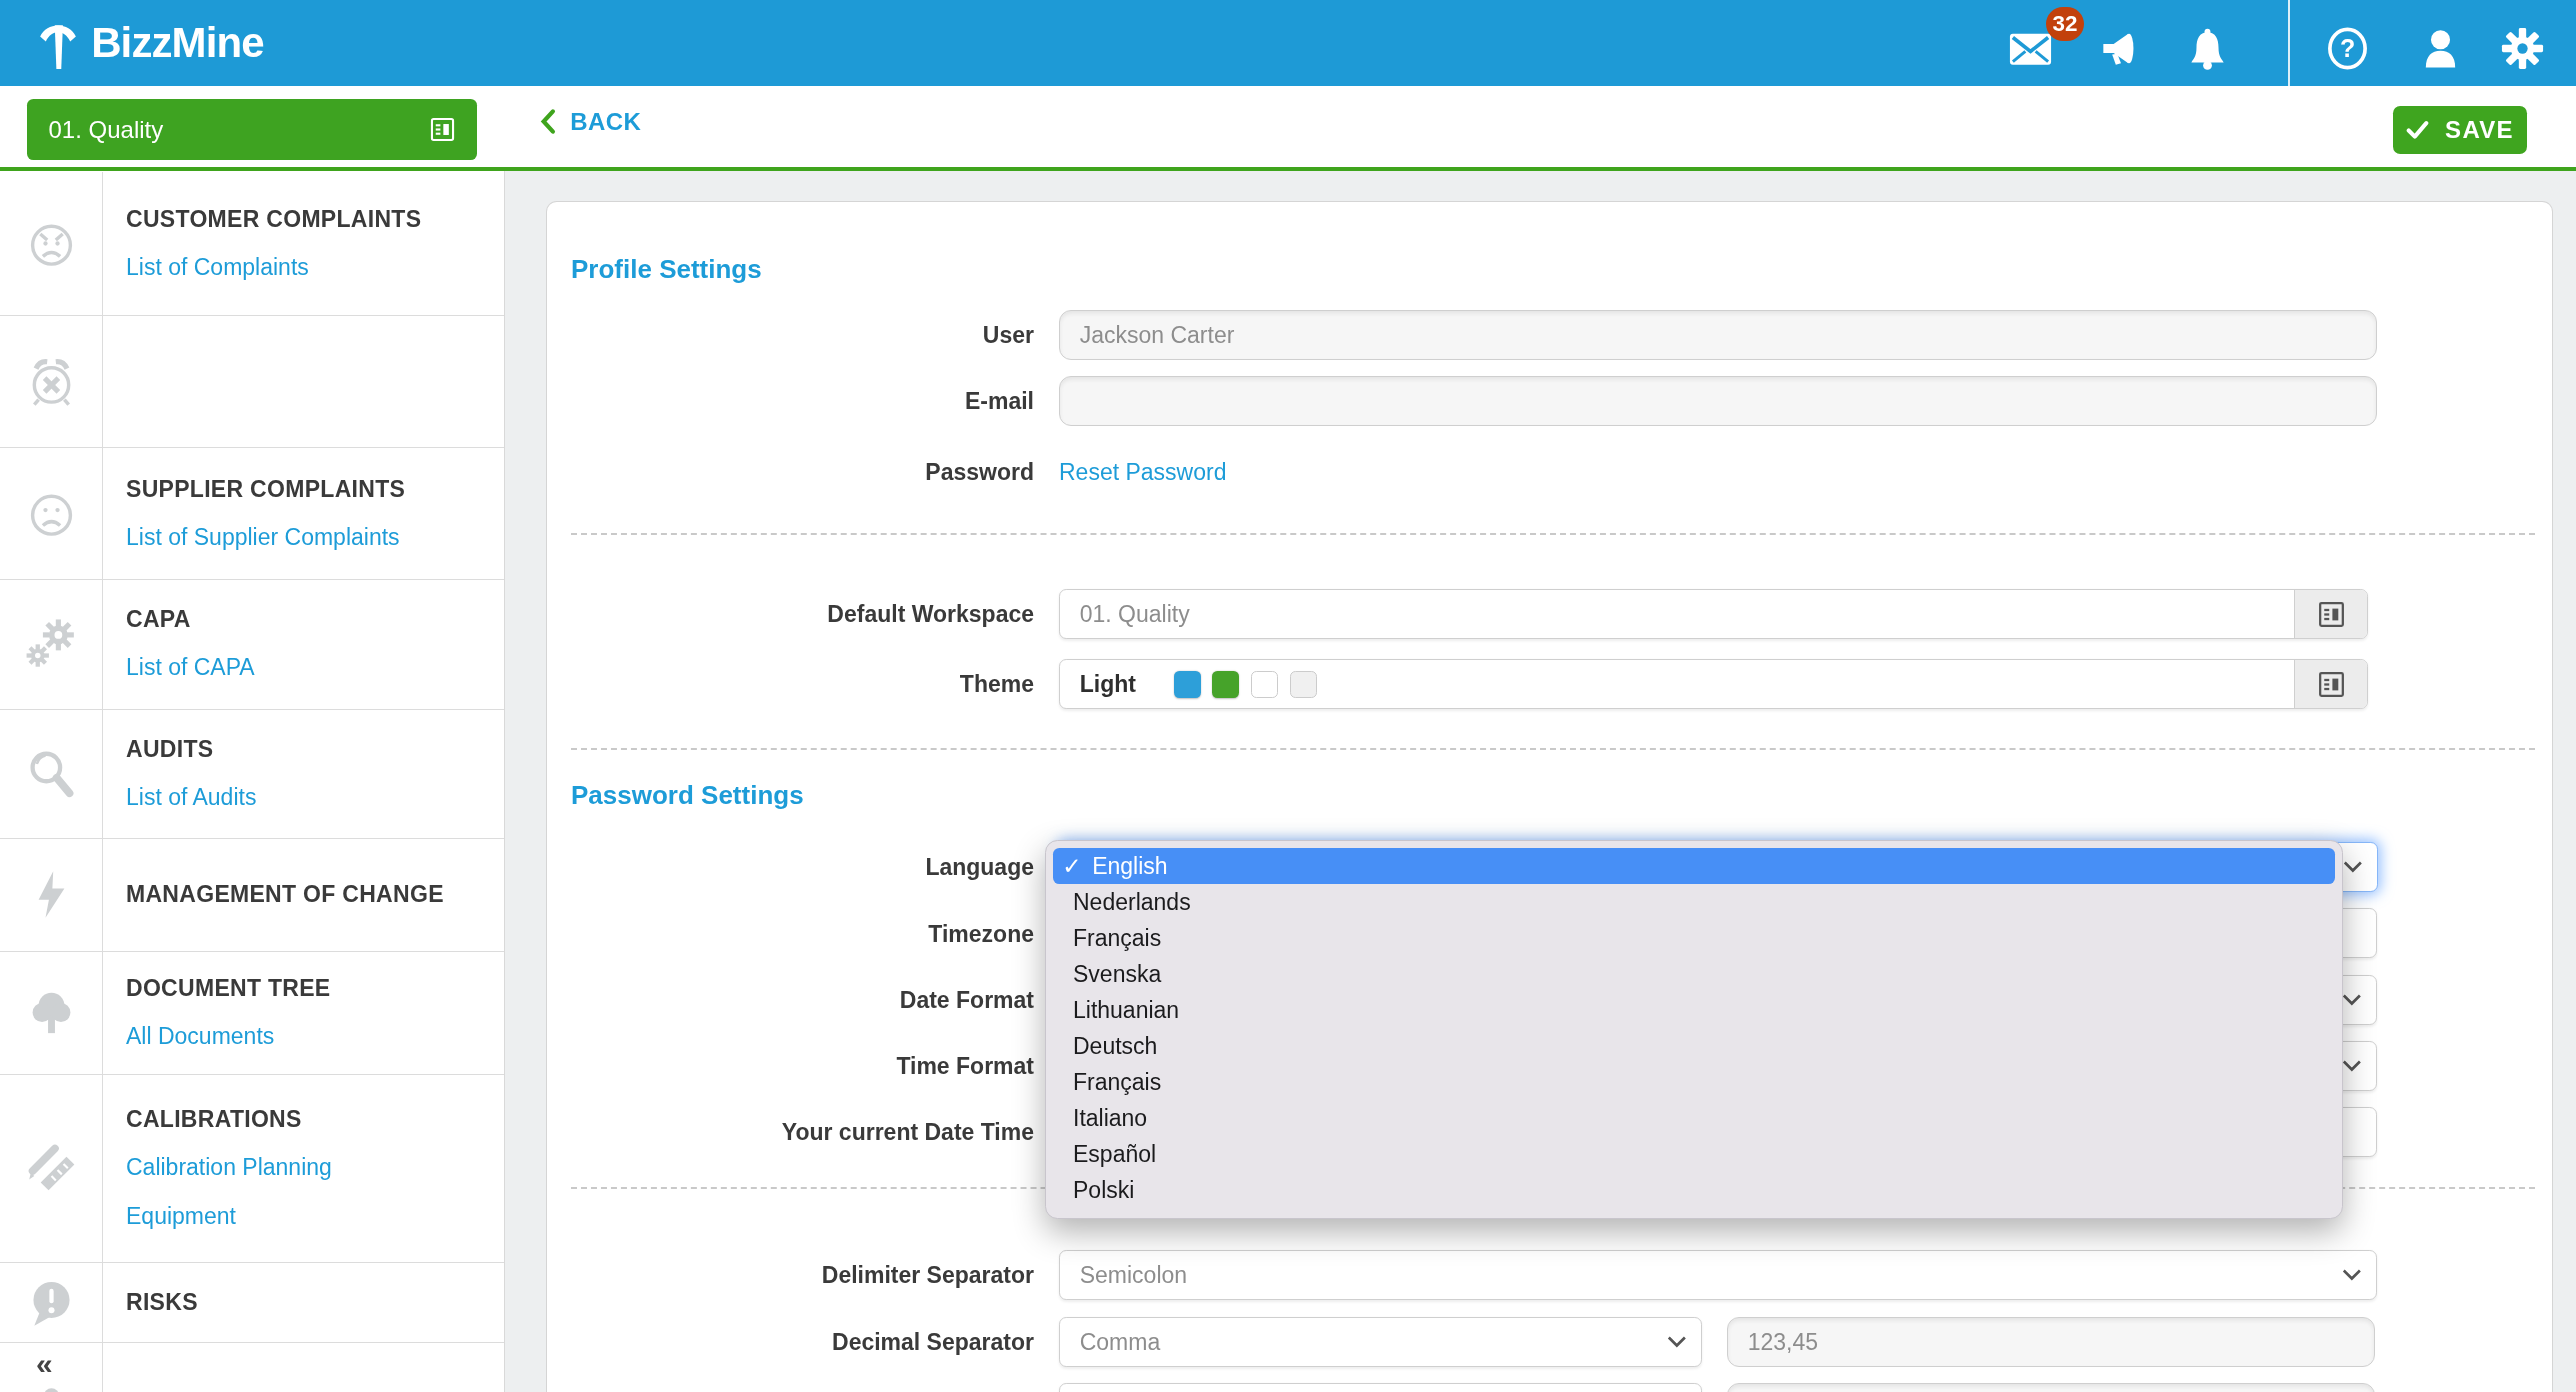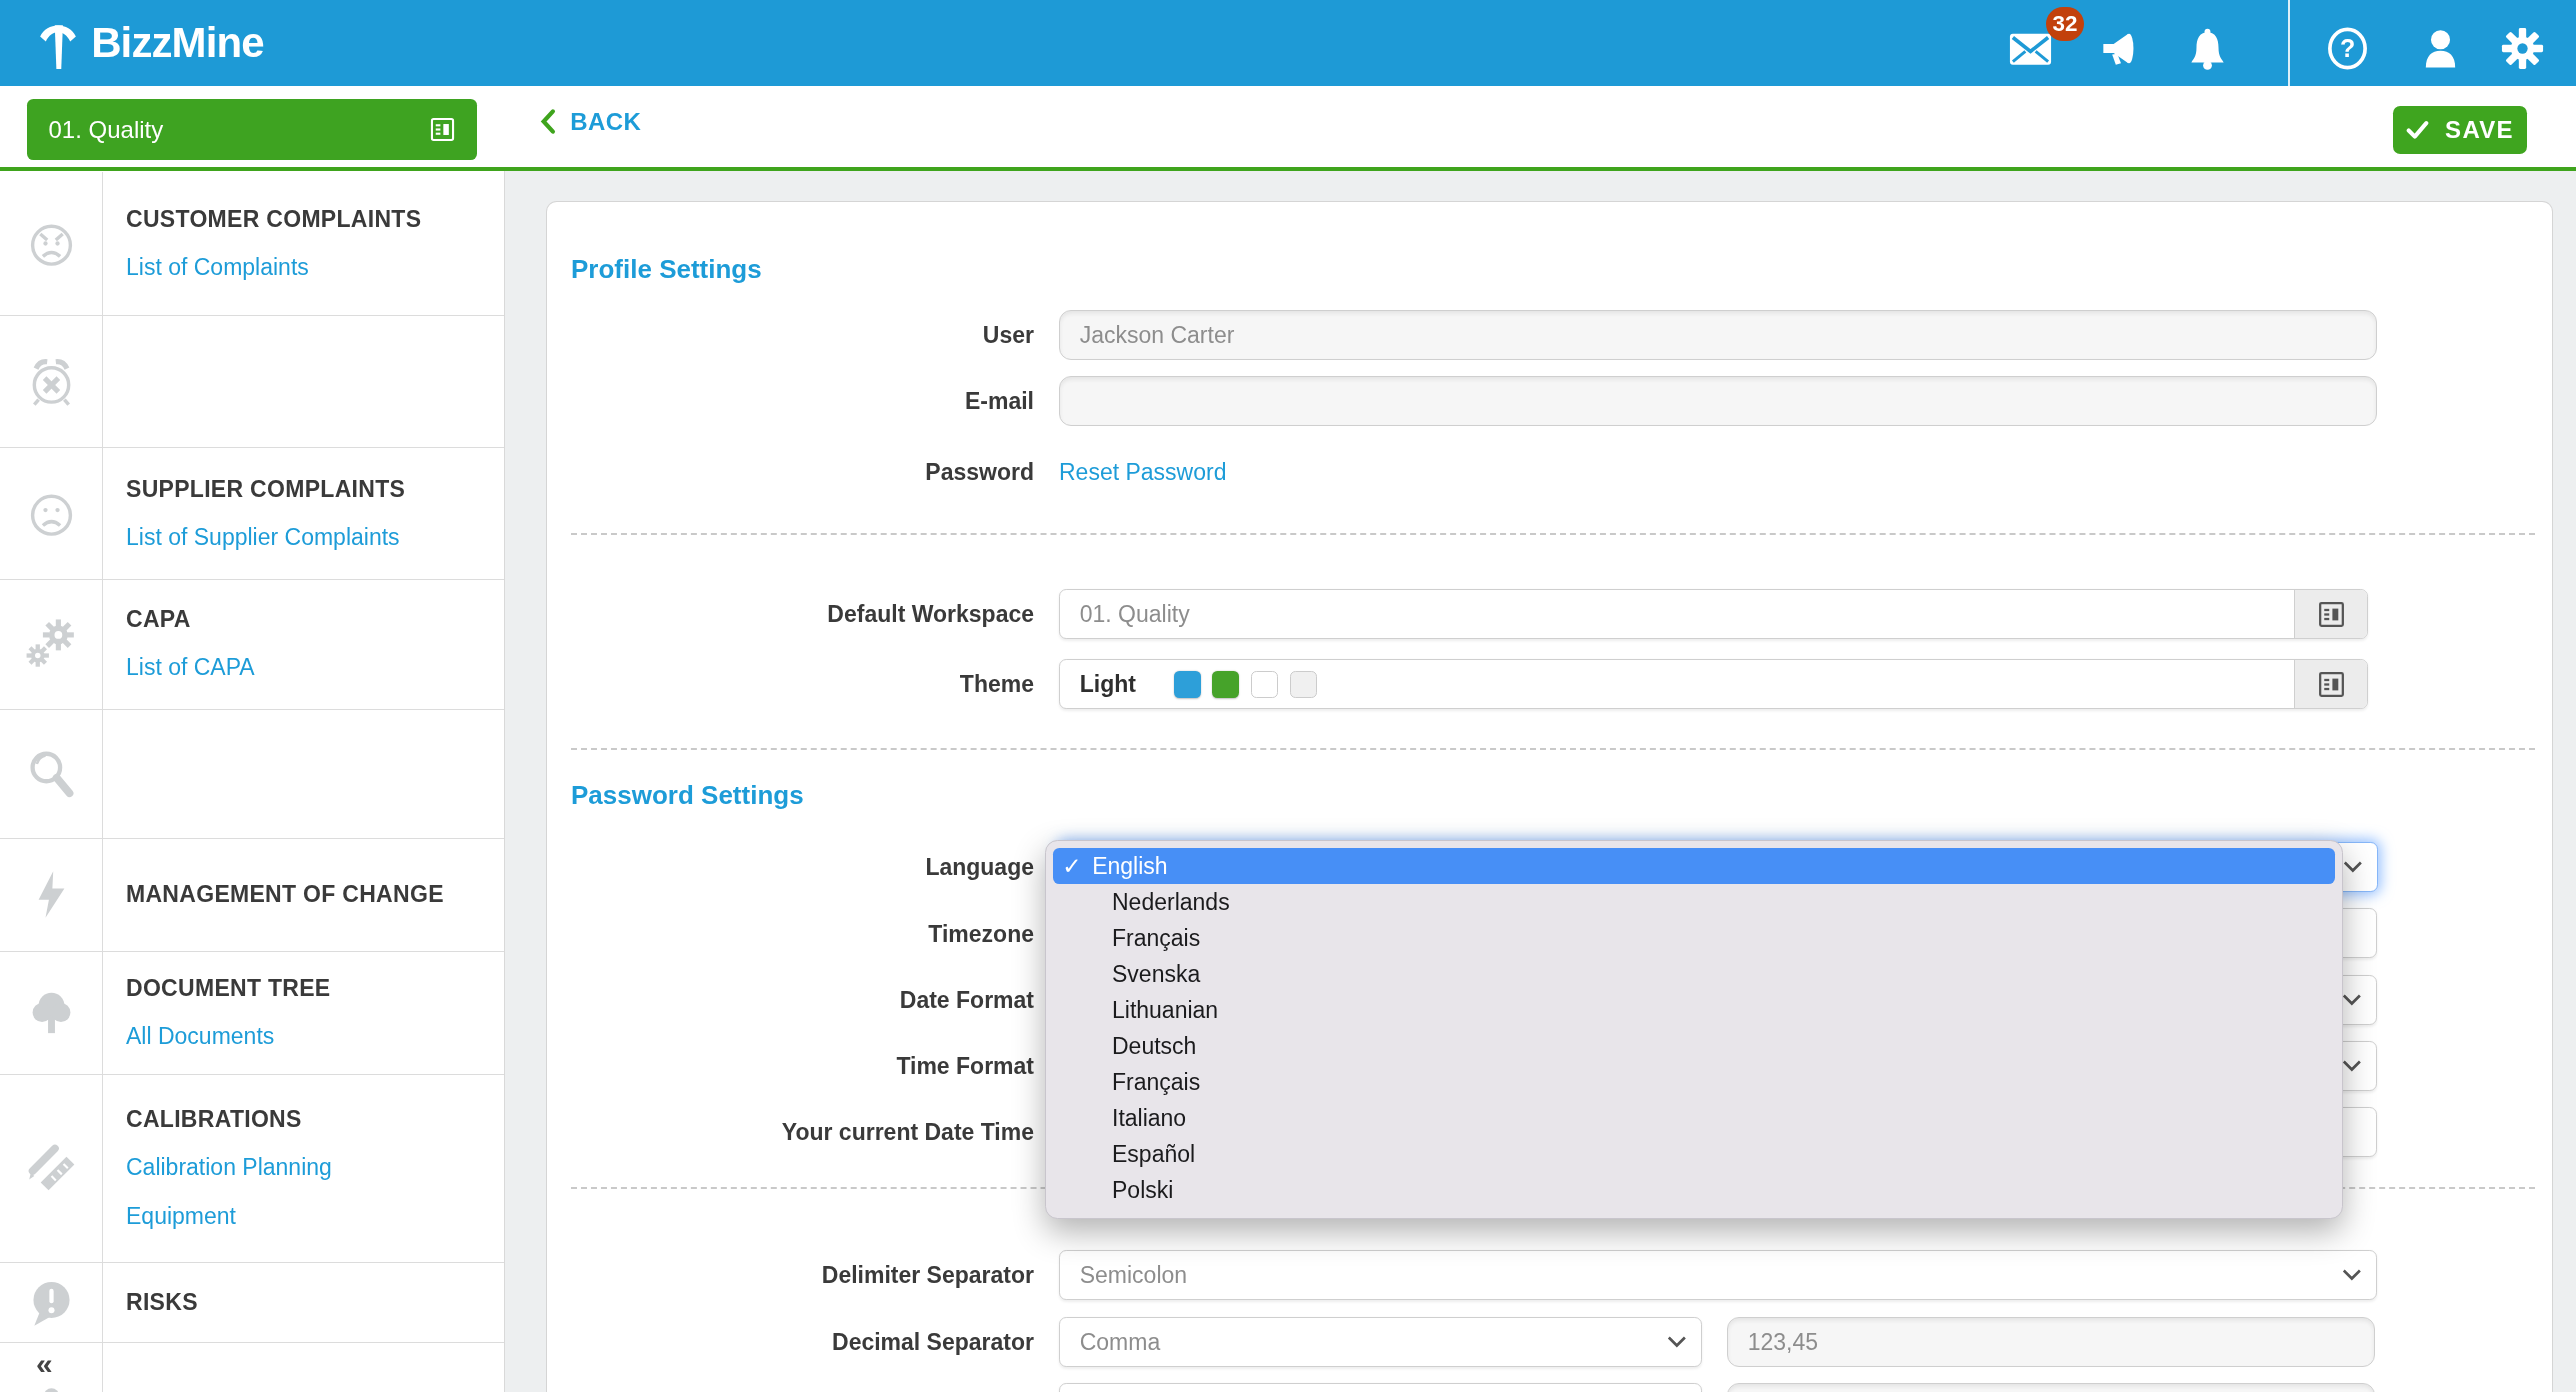--- a/index.html
+++ b/index.html
@@ -52,21 +52,21 @@
   .addon svg{width:29px;height:29px;}
   .swatch{width:27px;height:27px;border-radius:5.4px;margin-right:11.6px;box-shadow:0 0.9px 1.8px rgba(0,0,0,.25);cursor:pointer;}
   .swatch.bordered{box-shadow:none;border:0.9px solid #ccc;box-sizing:border-box;}
   .link-blue{color:#1D9CD8;font-size:23px;cursor:pointer;z-index:2;}
   
   #lang-select{left:1059px;top:842px;width:1319px;height:50px;background:#fff;border:1.8px solid #86b6f8;border-radius:7.2px;
     box-shadow:0 0 12.5px 2.7px rgba(84,153,255,.6);box-sizing:border-box;z-index:3;}
   
   #lang-popup{left:1045px;top:840px;width:1298px;background:#E8E5EA;border:0.9px solid #c8c5cc;border-radius:12.5px;
     box-shadow:0 12.5px 32px rgba(0,0,0,.3);padding:7.2px 0 9.8px 0;box-sizing:border-box;z-index:6;}
-  .opt{height:36px;display:flex;align-items:center;font-size:23px;color:#1b1b1d;padding-left:66px;cursor:pointer;position:relative;}
+  .opt{height:36px;display:flex;align-items:center;font-size:23px;color:#1b1b1d;padding-left:27px;cursor:pointer;position:relative;}
   .opt.selected{background:#478FF6;color:#fff;border-radius:6.3px;margin:0 7.2px;padding-left:9px;}
   .opt.selected .ck{margin-right:10.7px;font-size:23px;}
   svg{display:block;}
 </style>
 </head>
 <body>
 
 <div id="topbar" class="abs">
   <div id="brand" class="abs">
     <span>
@@ -245,20 +245,24 @@
       <div class="abs side-section" style="top: 623px; height: 129px;">
         <div class="side-icon-col">
           <span>
             <svg viewBox="0 0 64 64" fill="none" stroke="#cdd0d2" style="width: 55px; height: 55px;">
               <circle cx="26" cy="25" r="16" stroke-width="5"></circle>
               <path d="M15 21 Q17 13 25 11" stroke-width="3"></path>
               <line x1="38" y1="37" x2="53" y2="55" stroke-width="9" stroke-linecap="round"></line>
             </svg>
           </span>
         </div>
+        <div class="side-body">
+          <div class="side-title">AUDITS</div>
+          <div class="side-link">List of Audits</div>
+        </div>
       </div>
       <div class="abs side-section" style="top: 752px; height: 113px;">
         <div class="side-icon-col">
           <span>
             <svg viewBox="0 0 64 64" fill="#cdd0d2" style="width: 55px; height: 55px;">
               <polygon points="34,5 17,38 29,38 25,59 47,25 33,25"></polygon>
             </svg>
           </span>
         </div>
         <div class="side-body">

